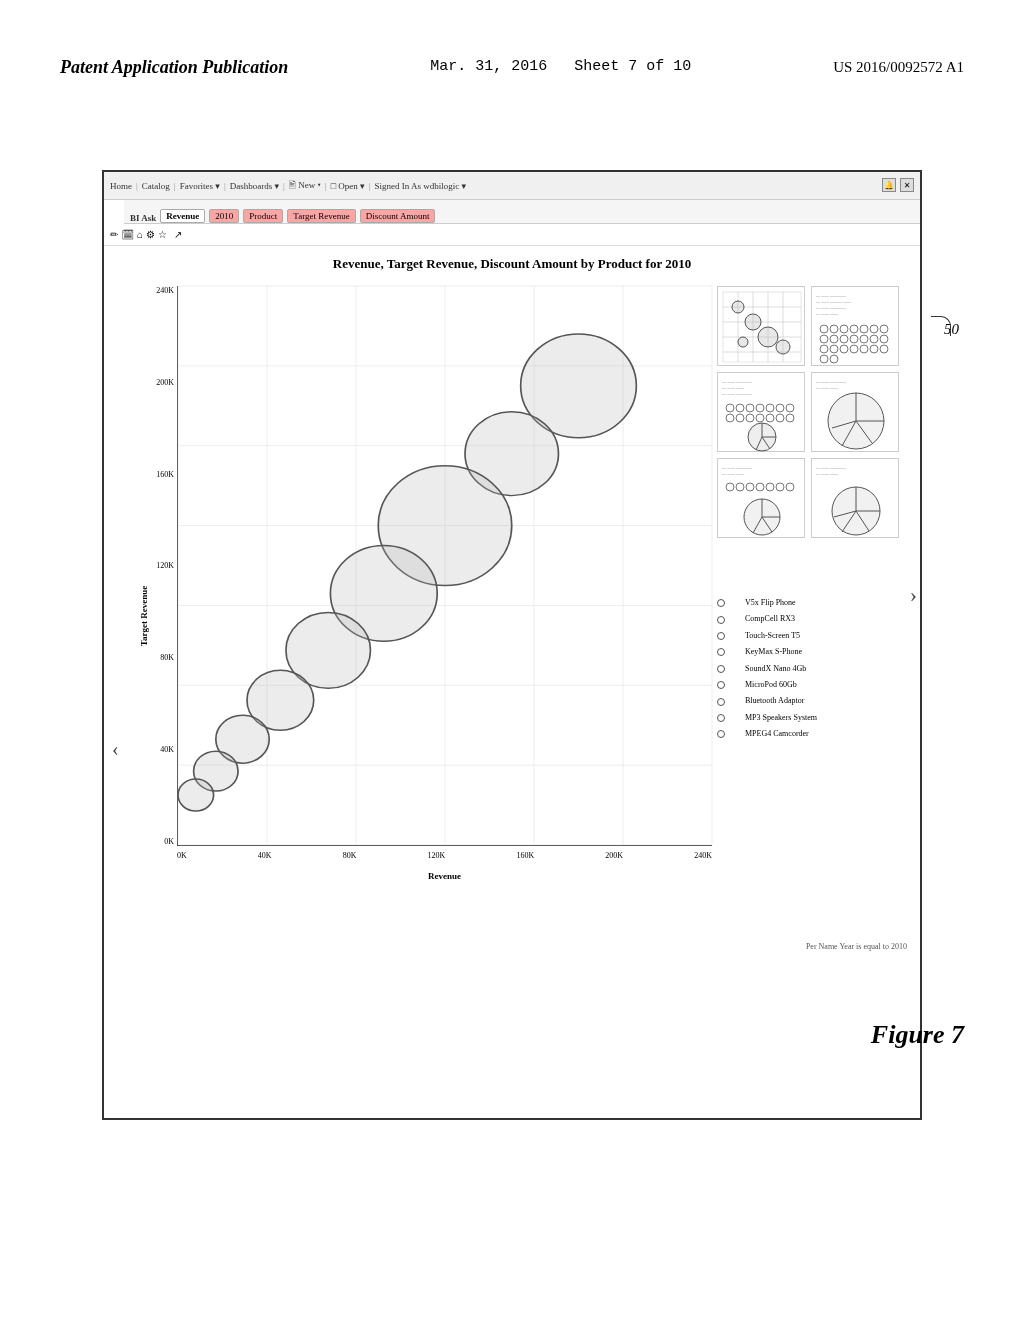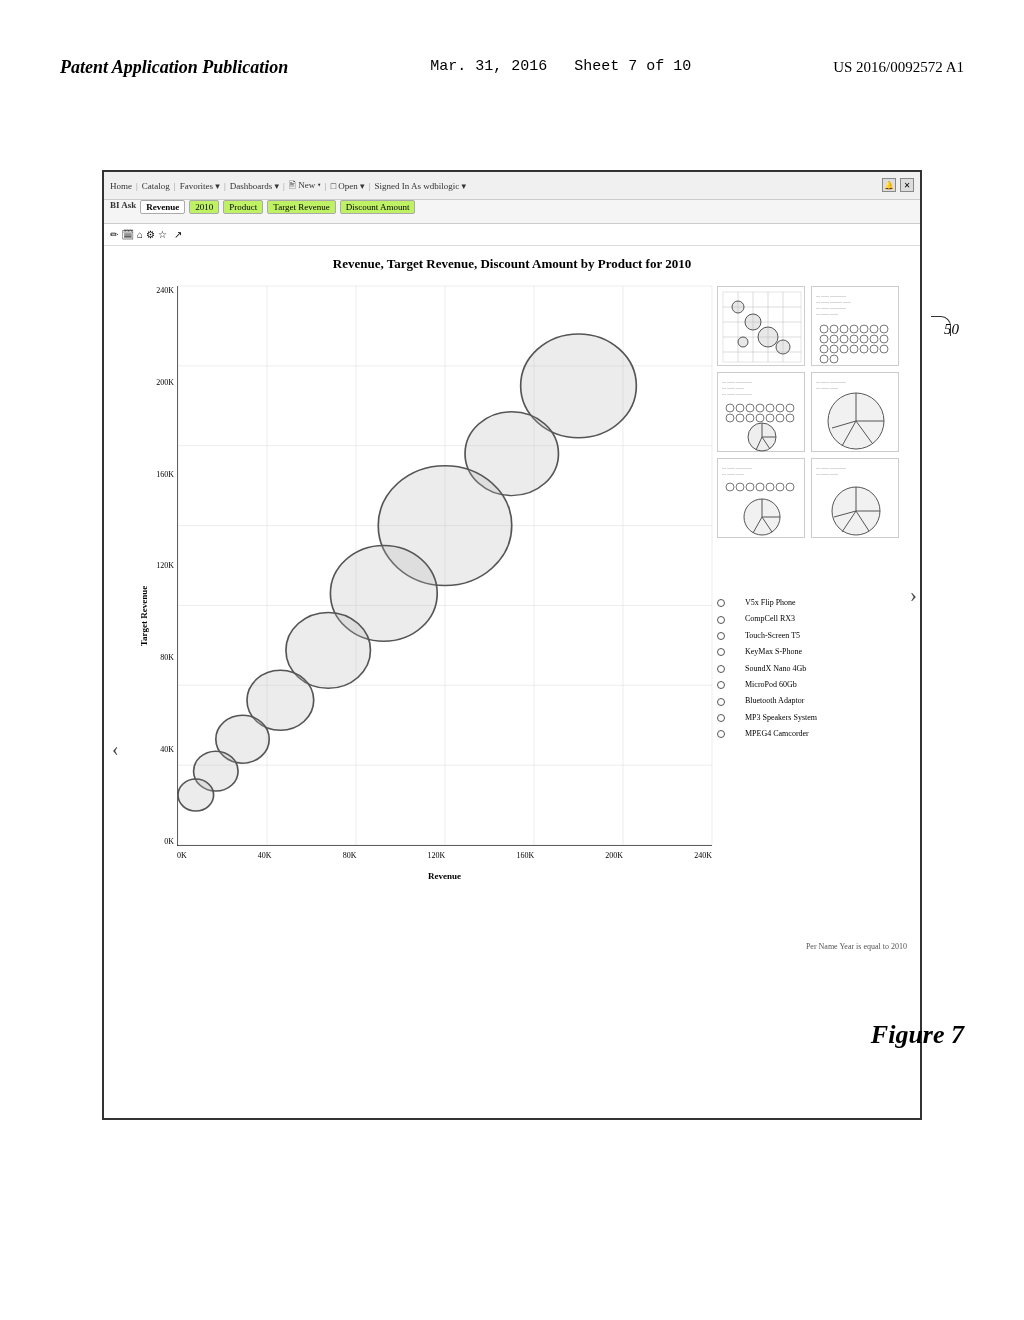--- a/index.html
+++ b/index.html
@@ -87,36 +87,37 @@
       color: #999;
       font-size: 9px;
     }
 
     
     .browser-toolbar2 {
       height: 24px;
       background: #f5f5f5;
       border-bottom: 1px solid #ccc;
       display: flex;
-      align-items: flex-start;
+      align-items: flex-end;
       padding: 0 6px;
       gap: 4px;
       font-size: 9px;
+      margin-left: 20px;
     }
 
     .bi-ask-label {
       font-size: 9px;
       color: #333;
       font-weight: bold;
     }
 
     .tab-item {
       font-size: 9px;
       border: 1px solid #aaa;
-      background: #bef264;
+      background: #fca5a5;
       padding: 1px 5px;
       border-radius: 2px;
     }
 
     .tab-active {
       background: #fff;
       font-weight: bold;
     }
 
     

